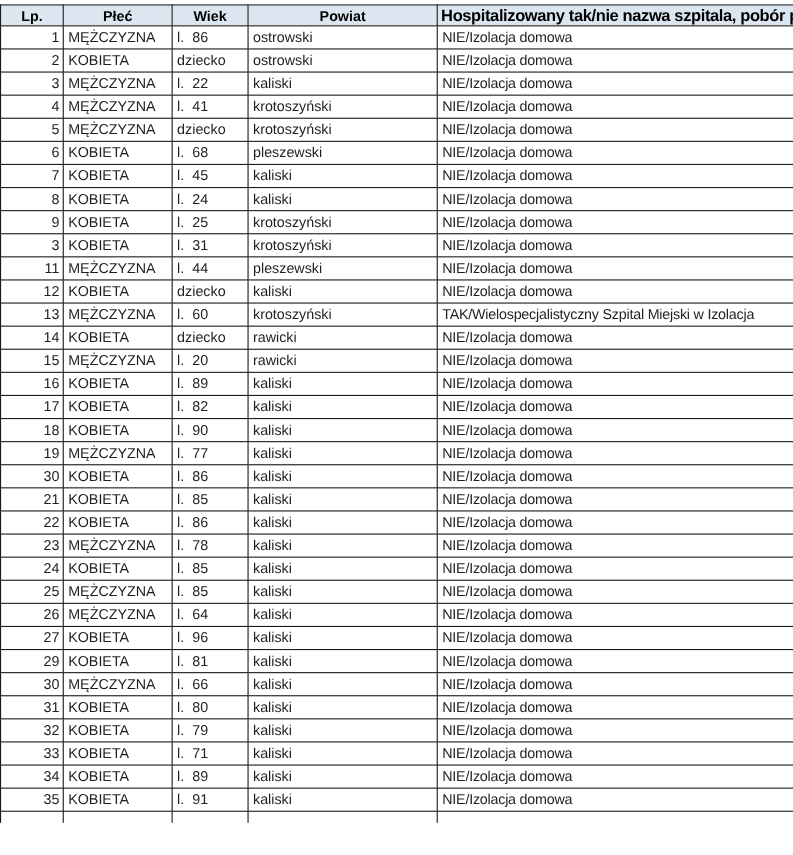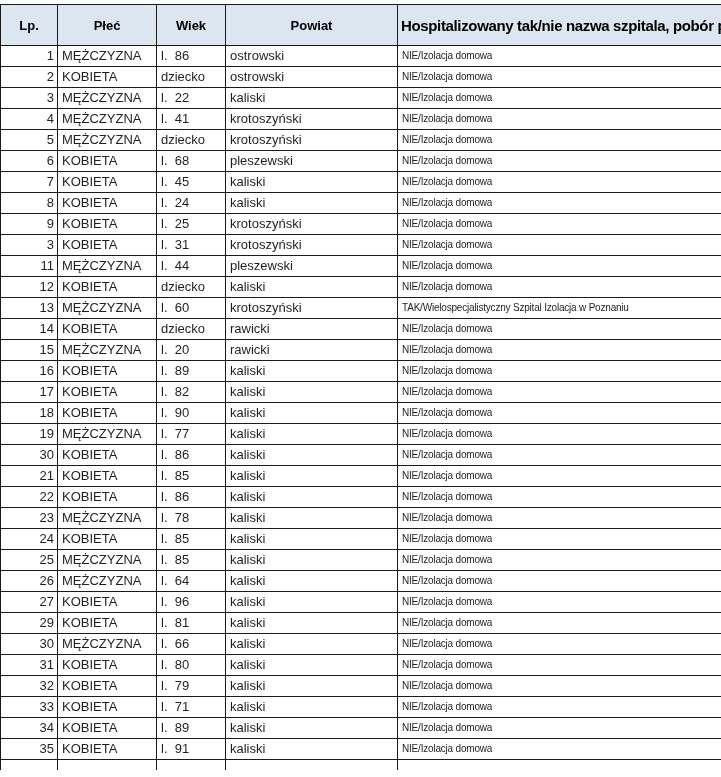--- a/index.html
+++ b/index.html
@@ -32,21 +32,21 @@
   col.w-powiat{width:172px;}
   col.w-hosp{width:324px;}
   th,td{
     border:1px solid var(--border);
     overflow:hidden;
     white-space:nowrap;
     box-sizing:border-box;
   }
   th{
     background:var(--header-bg);
-    height:41px;
+    height:19px;
     font-weight:bold;
     font-size:13px;
     color:#000;
     text-align:center;
     vertical-align:middle;
     padding:0 2px;
   }
   th.c4{
     text-align:center;
     font-size:15px;
@@ -56,21 +56,21 @@
   td{
     height:20px;
     font-size:13px;
     color:var(--text);
     vertical-align:middle;
     padding:0 2px 0 4px;
     line-height:20px;
   }
   td.c0{text-align:right;padding-right:3px;}
   td.c2{white-space:pre;}
-  td.c4{font-size:10px;letter-spacing:-0.2px;}
+  td.c4{font-size:13px;letter-spacing:-0.2px;}
   tr.partial td{
     height:10px;
     border-bottom:none;
     background:var(--bg);
   }
 </style>
 </head>
 <body>
 
 <div class="viewport">
@@ -174,21 +174,21 @@
           <td class="c1">KOBIETA</td>
           <td class="c2">dziecko</td>
           <td class="c3">kaliski</td>
           <td class="c4">NIE/Izolacja domowa</td>
         </tr>
         <tr>
           <td class="c0">13</td>
           <td class="c1">MĘŻCZYZNA</td>
           <td class="c2">l.  60</td>
           <td class="c3">krotoszyński</td>
-          <td class="c4">TAK/Wielospecjalistyczny Szpital Izolacja w Poznaniu</td>
+          <td class="c4">TAK/Wielospecjalistyczny Szpital Miejski w Izolacja</td>
         </tr>
         <tr>
           <td class="c0">14</td>
           <td class="c1">KOBIETA</td>
           <td class="c2">dziecko</td>
           <td class="c3">rawicki</td>
           <td class="c4">NIE/Izolacja domowa</td>
         </tr>
         <tr>
           <td class="c0">15</td>

